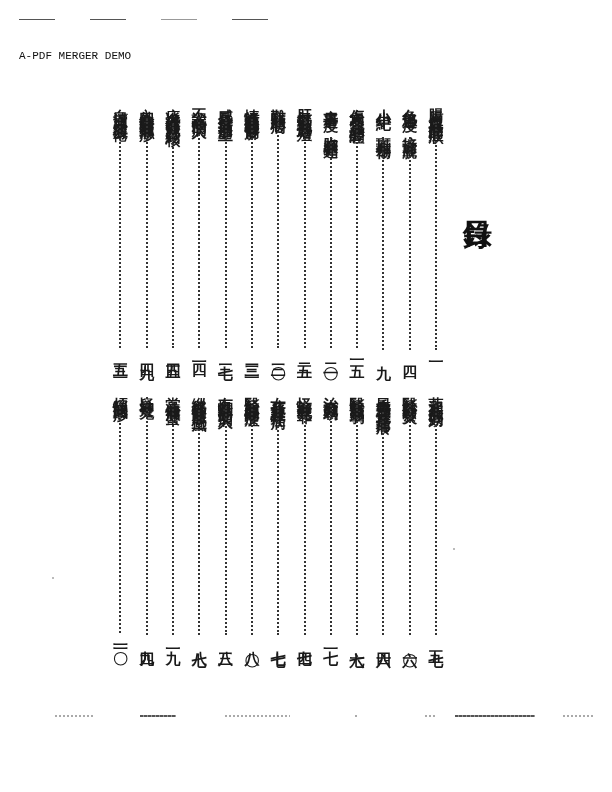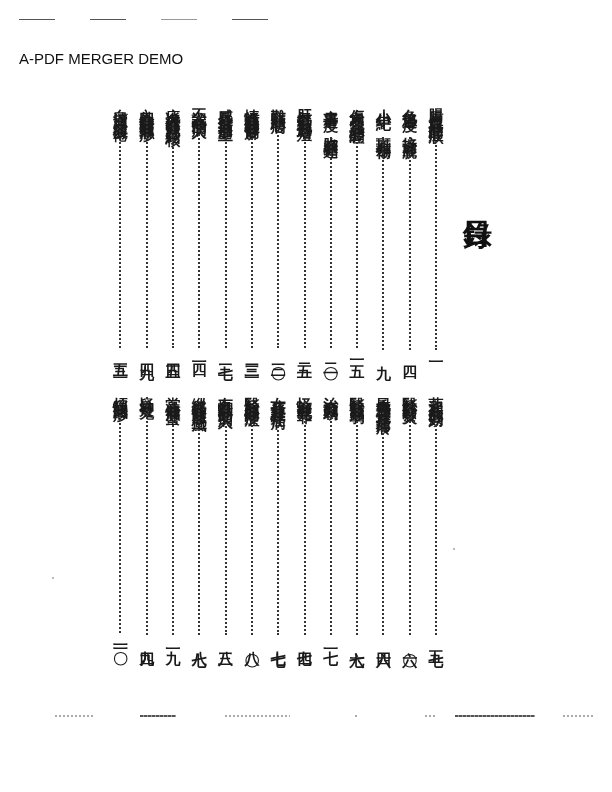--- a/index.html
+++ b/index.html
@@ -1,21 +1,21 @@
 <!DOCTYPE html>
 <html><head>
 <meta charset="utf-8">
 <style>
   html, body { margin: 0; padding: 0; background: #ffffff; }
   body { width: 612px; height: 792px; position: relative; overflow: hidden;
          font-family: "DejaVu Serif", serif; color: #111; }
   .rule { position: absolute; top: 19px; height: 1px; width: 36px; background: #555; }
   .rule.light { background: #999; }
-  .header-label { position: absolute; left: 19px; top: 50px; font-family: Liberation Sans, sans-serif;
-                  font-size: 15px; color: #111; letter-spacing: 0; }
+  .header-label { position: absolute; left: 19px; top: 50px; font-family: Liberation Mono, monospace;
+                  font-size: 11px; color: #111; letter-spacing: 0; }
   .title { position: absolute; left: 460px; top: 198px; width: 34px;
            font-size: 29px; line-height: 33px; text-align: center; font-weight: bold;
            writing-mode: vertical-rl; font-family: "DejaVu Sans", sans-serif; }
   .block { position: absolute; }
   .entry { position: absolute; width: 18px; display: flex; flex-direction: column; align-items: center; }
   .entry .t { writing-mode: vertical-rl; font-size: 15px; line-height: 18px; letter-spacing: 2.5px;
               font-weight: bold; color: #1a1a1a; white-space: nowrap; }
   .entry .dots { flex: 1; width: 0; border-left: 2px dotted #333; margin: 2px 0 4px 0; }
   .entry .p { writing-mode: vertical-rl; font-size: 15px; line-height: 18px; letter-spacing: 2px;
               font-weight: bold; color: #1a1a1a; white-space: nowrap; }

